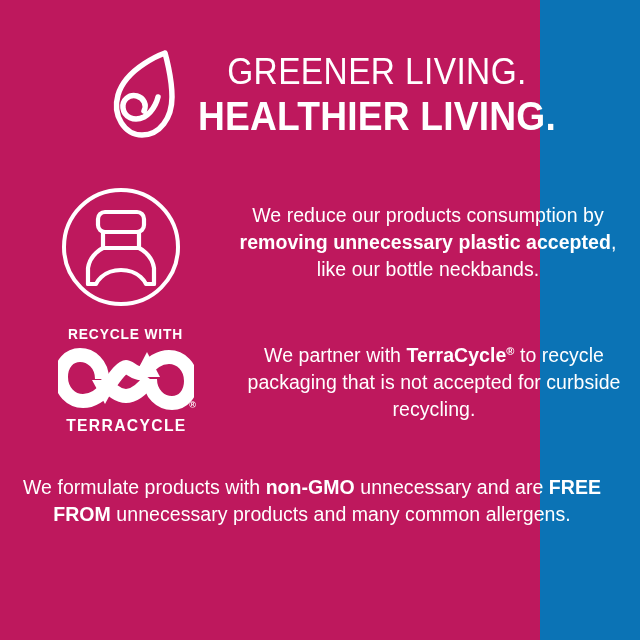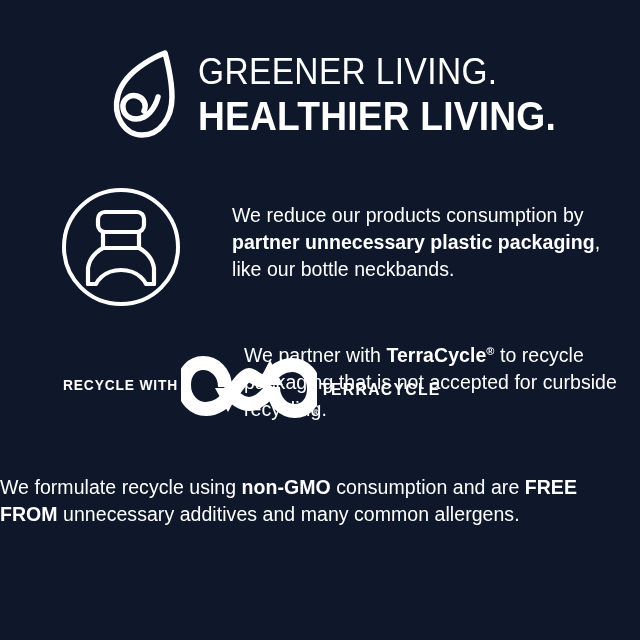--- a/index.html
+++ b/index.html
@@ -11,23 +11,24 @@
     height: 640px;
     background: #0b73b5;
     font-family: "Liberation Sans", sans-serif;
     color: #ffffff;
     overflow: hidden;
     position: relative;
   }
 
   .page {
     position: relative;
-    width: 640px;
+    width: 540px;
     height: 640px;
-    background: #0f172a;
+    background: #be185d;
+    text-align: center;
   }
 
   
   .header {
     position: absolute;
     left: 0;
     top: 40px;
     width: 640px;
     height: 110px;
     display: flex;
@@ -110,24 +111,23 @@
   .reg {
     font-size: 11px;
     vertical-align: super;
     line-height: 0;
     font-weight: 700;
   }
 
   
   .tc-lockup {
     display: flex;
-    flex-direction: row;
+    flex-direction: column;
     align-items: center;
     width: 132px;
-    margin-top: 28px;
   }
   .tc-top {
     font-size: 14.5px;
     font-weight: 700;
     letter-spacing: 0.9px;
     transform: scaleX(0.95);
     margin-bottom: 4px;
     white-space: nowrap;
   }
   .tc-bottom {
@@ -188,21 +188,21 @@
                  M79 62
                  C79 62 92 68 94 82
                  L94 98" fill="none" stroke="#ffffff" stroke-width="4.2" stroke-linejoin="round" stroke-linecap="round"></path>
 
         <path d="M28 98 L36 98
                  C36 98 42 84 61 84
                  C80 84 86 98 86 98
                  L94 98" fill="none" stroke="#ffffff" stroke-width="4.2" stroke-linejoin="round" stroke-linecap="round"></path>
       </svg>
     </div>
-    <div class="text-cell"><span>We reduce our products consumption by </span><b>partner unnecessary plastic packaging</b><span>, like our bottle neckbands.</span></div>
+    <div class="text-cell"><span>We reduce our products consumption by </span><b>removing unnecessary plastic accepted</b><span>, like our bottle neckbands.</span></div>
   </div>
 
   <div class="row row-2">
     <div class="icon-cell">
       <div class="tc-lockup">
         <div class="tc-top">RECYCLE WITH</div>
         <div class="tc-mark">
           <svg viewBox="0 0 136 66" width="136" height="66" aria-hidden="true">
 
             <path d="M44 33
@@ -226,16 +226,16 @@
           </svg>
           <span class="tc-reg">®</span>
         </div>
         <div class="tc-bottom">TERRACYCLE</div>
       </div>
     </div>
     <div class="text-cell"><span>We partner with </span><b>TerraCycle</b><span class="reg">®</span><span> to recycle packaging that is not accepted for curbside recycling.</span></div>
   </div>
 
   <div class="row row-3">
-    <div class="text-cell"><span>We formulate recycle using </span><b>non-GMO</b><span> consumption and are </span><b>FREE FROM</b><span> unnecessary additives and many common allergens.</span></div>
+    <div class="text-cell"><span>We formulate products with </span><b>non-GMO</b><span> unnecessary and are </span><b>FREE FROM</b><span> unnecessary products and many common allergens.</span></div>
   </div>
 
 </div>
 
 </body></html>

